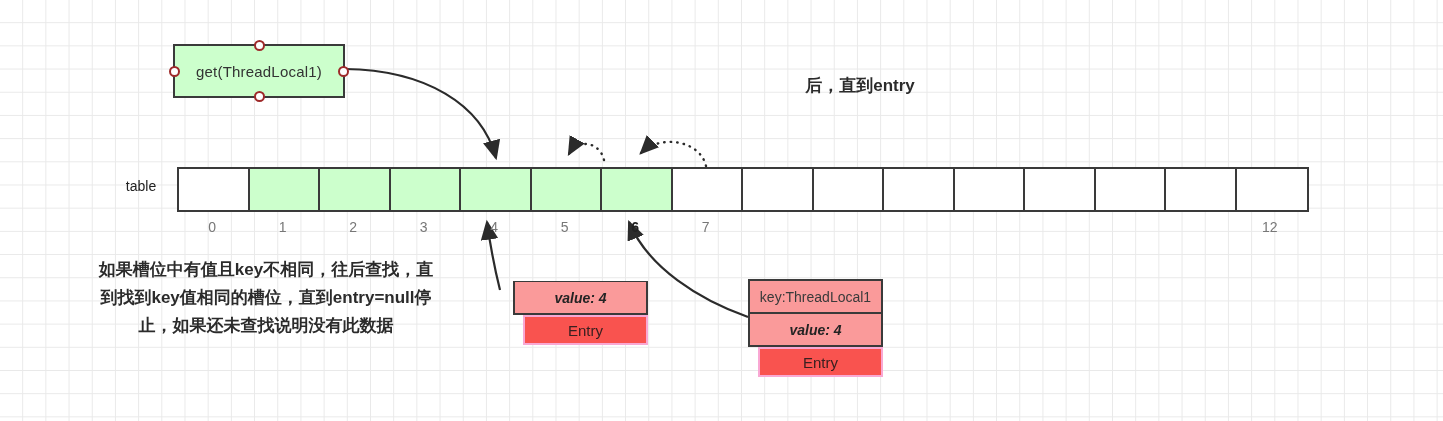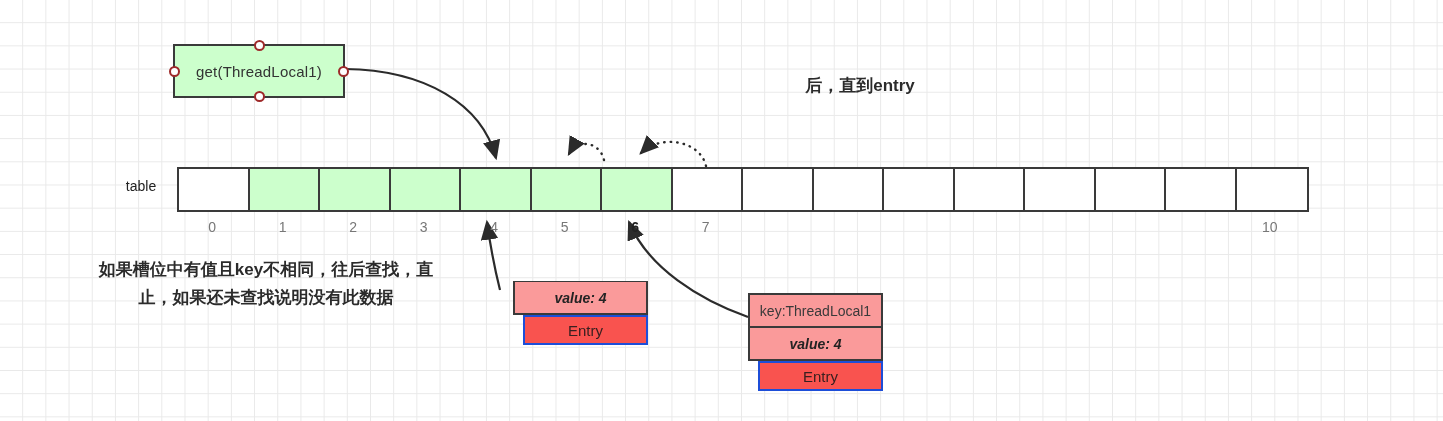--- a/index.html
+++ b/index.html
@@ -72,27 +72,27 @@
   .entry-box{position:absolute;width:135px;}
   .entry-row{
     height:34px;box-sizing:border-box;border:2px solid #3a3a3a;
     background:#fa9a9a;display:flex;align-items:center;justify-content:center;
     font-size:14px;color:#232323;
   }
   .entry-row.key{border-bottom-width:1px;}
   .entry-row.val{border-top-width:1px;font-weight:bold;font-style:italic;}
   .entry-foot{
     margin-left:10px;width:125px;height:30px;box-sizing:border-box;
-    border:2px solid #1d4ed8;background:#f9534f;
+    border:2px solid #f9a8d4;background:#f9534f;
     display:flex;align-items:center;justify-content:center;
     font-size:15px;color:#3a2020;
   }
   #entry-left{left:513px;top:281px;}
   #entry-left .key{font-weight:bold;}
-  #entry-right{left:748px;top:293px;border-radius:29px;}
+  #entry-right{left:748px;top:279px;border-radius:29px;}
   #entry-right .key{font-weight:normal;color:#3a3a3a;}
 </style>
 </head>
 <body>
 
 <svg class="layer" viewBox="0 0 1443 421">
   <defs>
     <marker id="arrowhead" markerWidth="10" markerHeight="10" refX="8" refY="4" orient="auto">
       <path d="M0,0 L9,4 L0,8 Z" fill="#2b2b2b"></path>
     </marker>
@@ -152,25 +152,26 @@
     <div class="idx">5</div>
     <div class="idx strong">6</div>
     <div class="idx">7</div>
     <div class="idx"></div>
     <div class="idx"></div>
     <div class="idx"></div>
     <div class="idx"></div>
     <div class="idx"></div>
     <div class="idx"></div>
     <div class="idx"></div>
-    <div class="idx">10</div>
+    <div class="idx">12</div>
   </div>
 
 <div id="note">
   <div>如果槽位中有值且key不相同，往后查找，直</div>
+  <div>到找到key值相同的槽位，直到entry=null停</div>
   <div>止，如果还未查找说明没有此数据</div>
 </div>
 
 <div class="entry-box" id="entry-left">
   <div class="entry-row val">value: 4</div>
   <div class="entry-foot">Entry</div>
 </div>
 
 <div class="entry-box" id="entry-right">
   <div class="entry-row key">key:ThreadLocal1</div>

